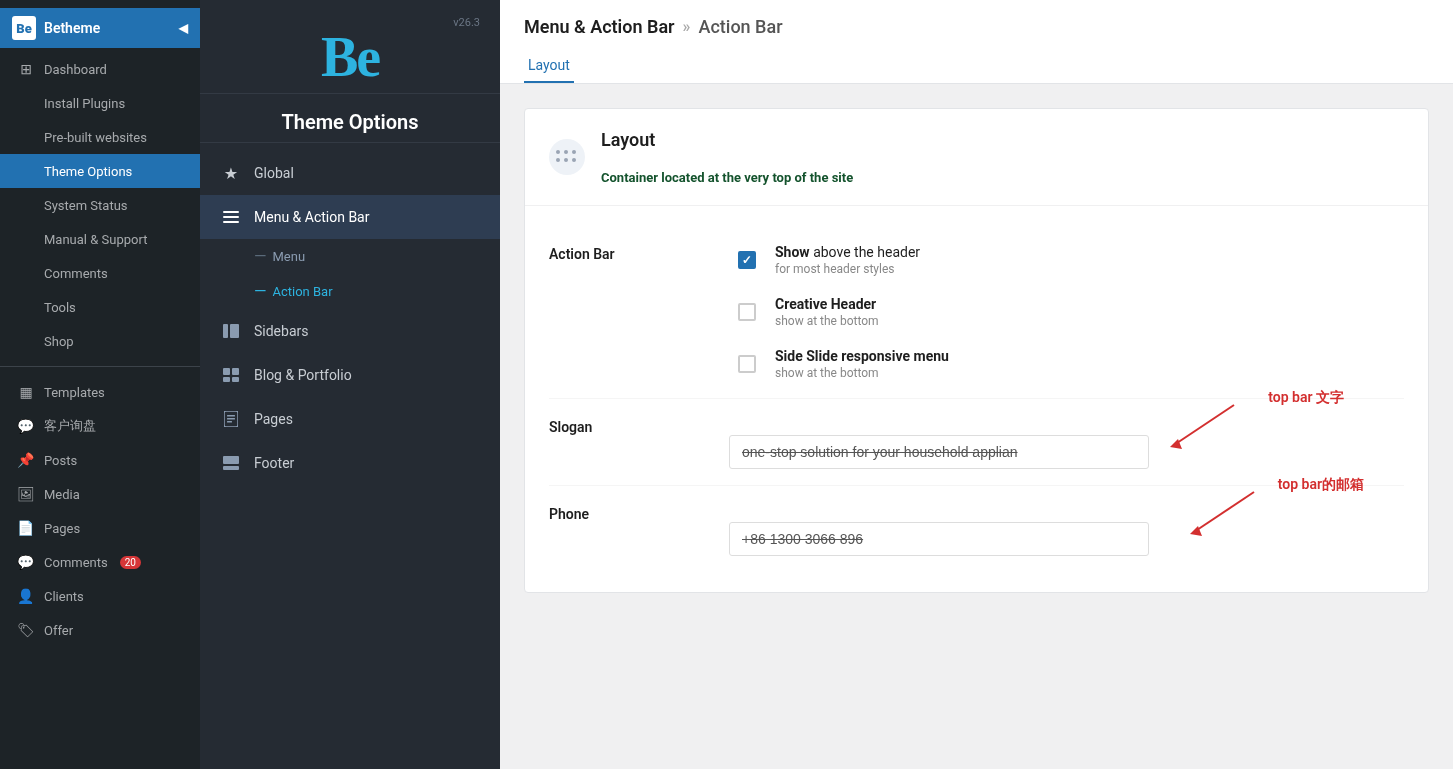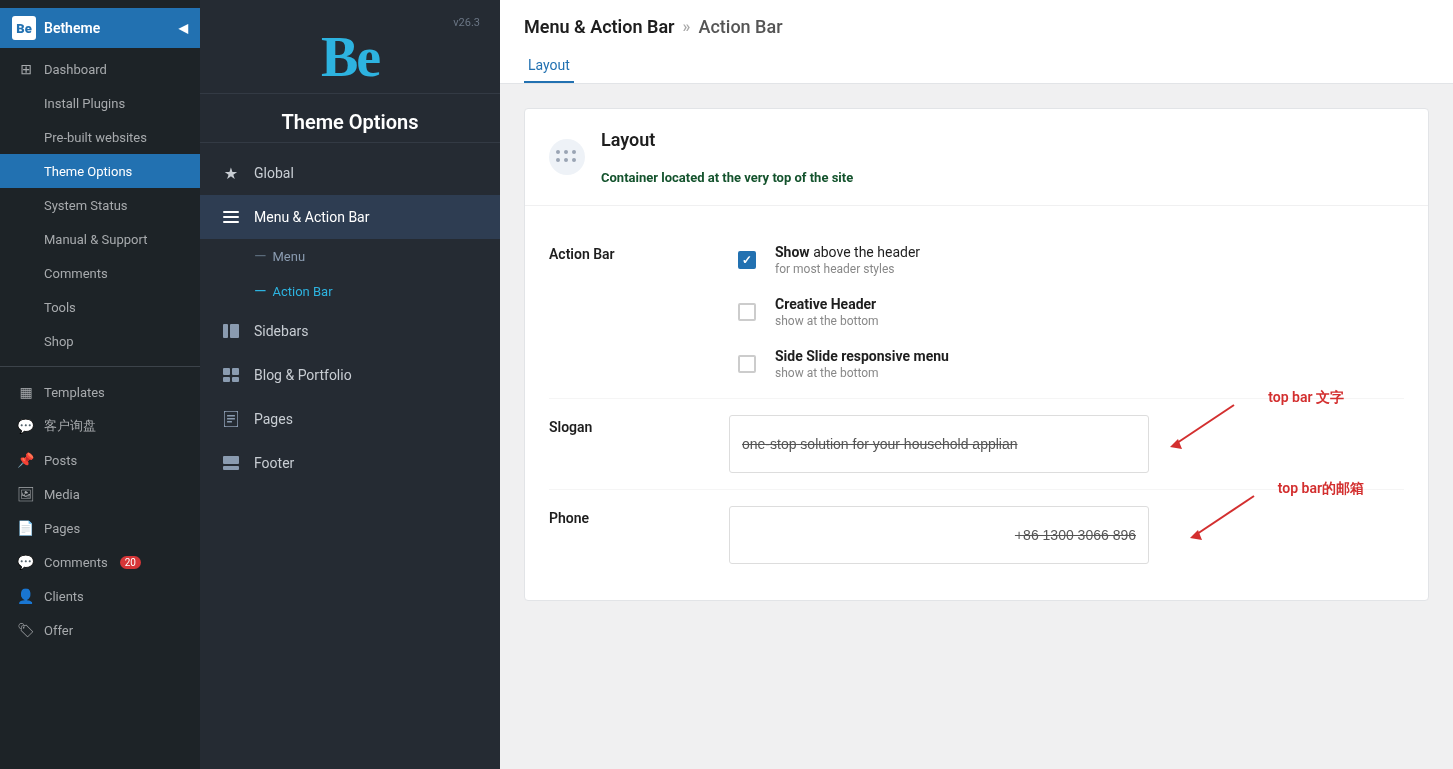--- a/index.html
+++ b/index.html
@@ -335,27 +335,28 @@
     }
 
     .checkbox-hint {
       font-size: 12px;
       color: #888;
       margin-top: 2px;
     }
 
     .text-input {
       width: 420px;
-      padding: 20px 12px;
+      padding: 8px 12px;
       border: 1px solid #ddd;
       border-radius: 3px;
       font-size: 14px;
       color: #555;
       background: #fff;
       text-decoration: line-through;
+      margin-top: 20px;
     }
 
     .red-annotation {
       color: #d32f2f;
       font-size: 14px;
       font-weight: 600;
       white-space: nowrap;
     }
 
     .badge {
@@ -648,21 +649,21 @@
             <svg style="position:absolute; top:-20px; right:150px; pointer-events:none;" width="120" height="60">
               <line x1="100" y1="10" x2="40" y2="50" stroke="#d32f2f" stroke-width="2"></line>
               <polygon points="36,52 44,44 48,54" fill="#d32f2f"></polygon>
             </svg>
           </div>
         </div>
 
         <div class="form-row" style="position:relative;">
           <div class="form-label">Phone</div>
           <div class="form-controls annotations-container">
-            <input type="text" class="text-input" style="text-decoration: line-through; text-align: right;" value="+86 1300 3066 896">
+            <input type="text" class="text-input" style="text-decoration: line-through;" value="+86 1300 3066 896">
             
             <div style="position:absolute; top:-28px; right: 40px;">
               <span class="red-annotation">top bar的邮箱</span>
             </div>
             <svg style="position:absolute; top:-20px; right:130px; pointer-events:none;" width="120" height="60">
               <line x1="100" y1="10" x2="40" y2="50" stroke="#d32f2f" stroke-width="2"></line>
               <polygon points="36,52 44,44 48,54" fill="#d32f2f"></polygon>
             </svg>
           </div>
         </div>

